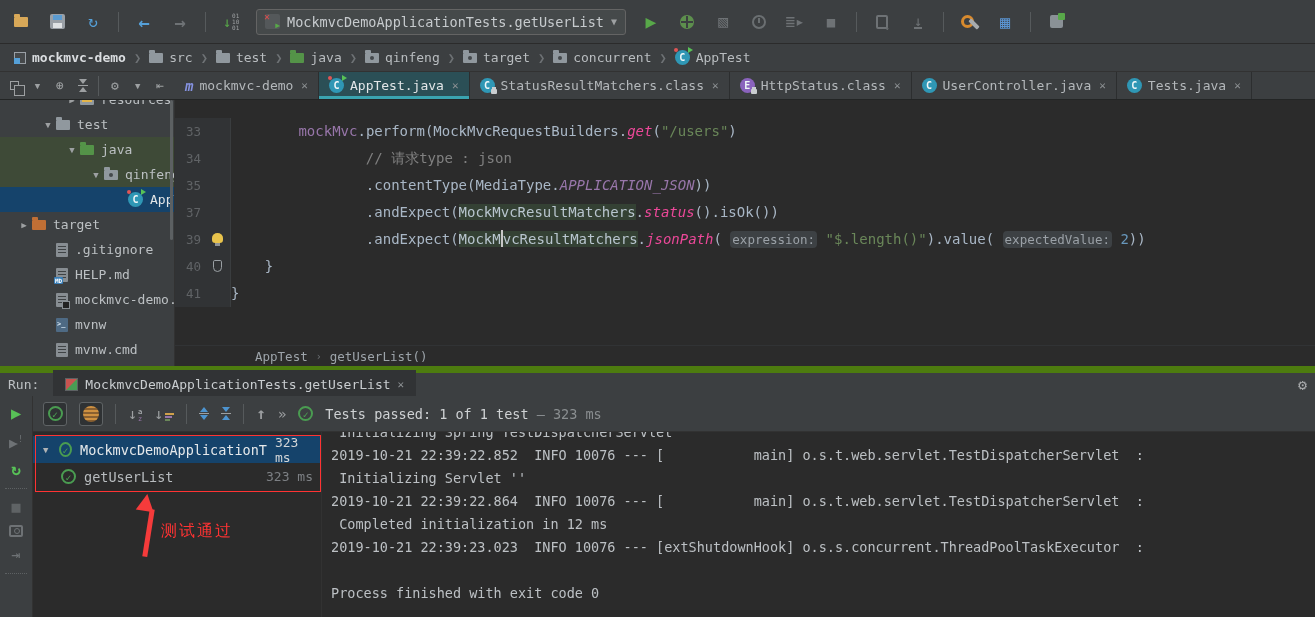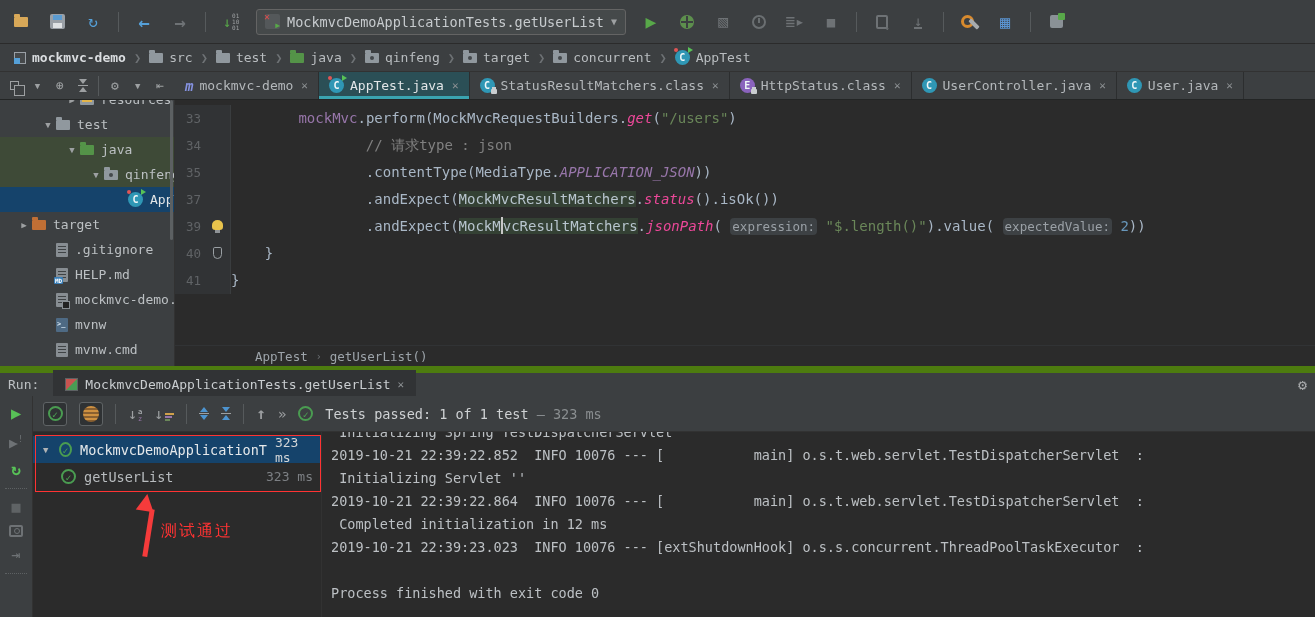--- a/index.html
+++ b/index.html
@@ -105,21 +105,21 @@
   .ficon{display:inline-block;width:12px;height:14px;background:#878d92;border-radius:1px;position:relative;}
   .ficon::before{content:"";position:absolute;left:2px;top:3px;right:2px;height:8px;
     background:repeating-linear-gradient(#3f4345 0 1px,transparent 1px 3px);}
   .ficon.md::after{content:"MD";position:absolute;left:-2px;bottom:-2px;background:#3a7fb8;color:#fff;
     font-size:6px;font-weight:bold;line-height:7px;padding:0 1px;border-radius:1px;}
   .ficon.iml::after{content:"";position:absolute;right:-2px;bottom:-2px;width:6px;height:6px;background:#222;border:1px solid #878d92;}
   .ficon.term{background:#4e6a84;}
   .ficon.term::before{content:">_";position:absolute;left:1px;top:2px;background:none;color:#d6e6f2;font-size:7px;font-weight:bold;}
 
   .editor{flex:1;display:flex;flex-direction:column;background:var(--editor);overflow:hidden;}
-  .code{height:245px;padding-top:5px;overflow:hidden;}
+  .code{height:245px;padding-top:18px;overflow:hidden;}
   .eline{display:flex;height:27px;line-height:27px;font-size:14px;white-space:pre;}
   .lnum{width:32px;text-align:right;padding-right:6px;color:#606366;font-size:12.5px;flex:none;background:#313335;}
   .gslot{width:24px;flex:none;background:#313335;position:relative;border-right:1px solid #3a3d3f;}
   .bulb{position:absolute;left:5px;top:7px;width:11px;height:10px;border-radius:50% 50% 30% 30%;background:#e8c34c;}
   .bulb::after{content:"";position:absolute;left:3px;bottom:-3px;width:5px;height:3px;background:#8f9396;}
   .gmark{position:absolute;left:6px;top:7px;width:9px;height:12px;border:1px solid #9aa0a4;border-radius:2px 2px 5px 5px;}
   .ecode{flex:1;color:#a9b7c6;overflow:hidden;}
   .tk-p{color:#a9b7c6;}
   .tk-c{color:#808080;}
   .tk-s{color:#6a8759;}
@@ -330,21 +330,21 @@
           <span>HttpStatus.class</span>
           <span class="x">✕</span>
         </div>
         <div class="tab">
           <span class="cicon">C</span>
           <span>UserController.java</span>
           <span class="x">✕</span>
         </div>
         <div class="tab">
           <span class="cicon">C</span>
-          <span>User.java</span>
+          <span>Tests.java</span>
           <span class="x">✕</span>
         </div>
       </div>
   </div>
 
   <div class="main">
     <div class="ptree" id="tree">
         <div class="trow clip-top" style="padding-left: 64px;">
           <span class="arr">▶</span>
           <span class="ic">

